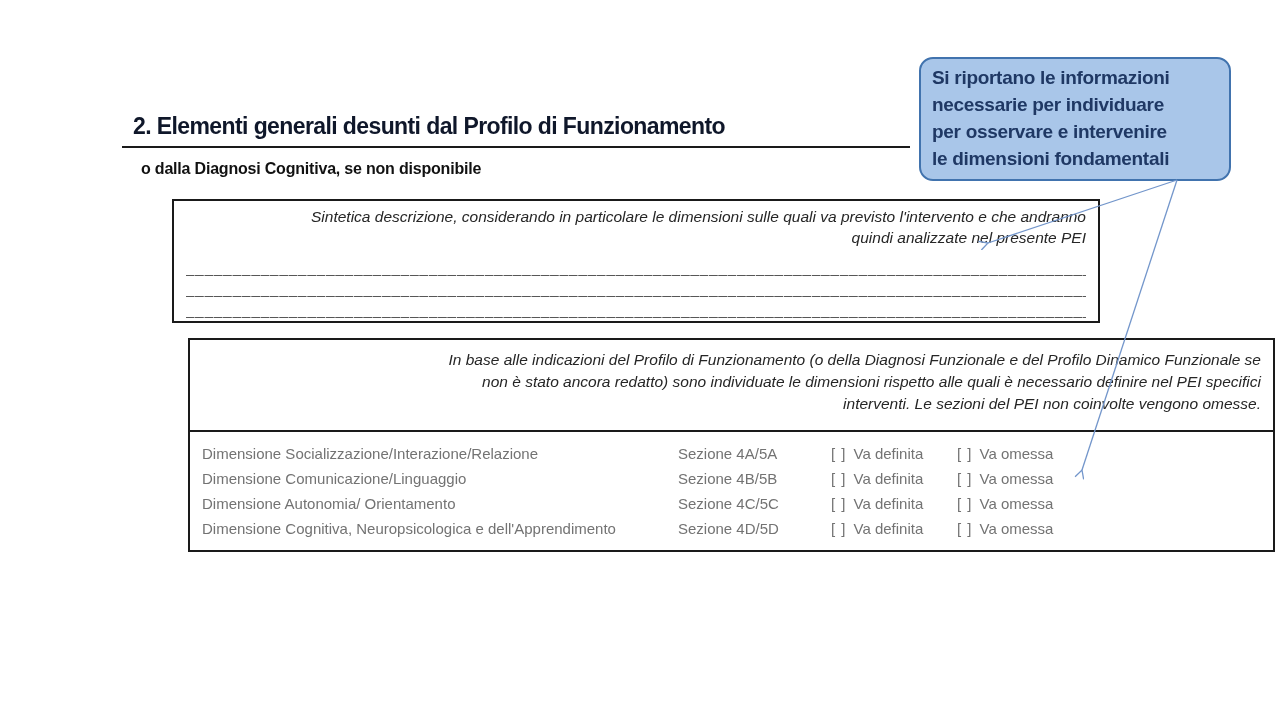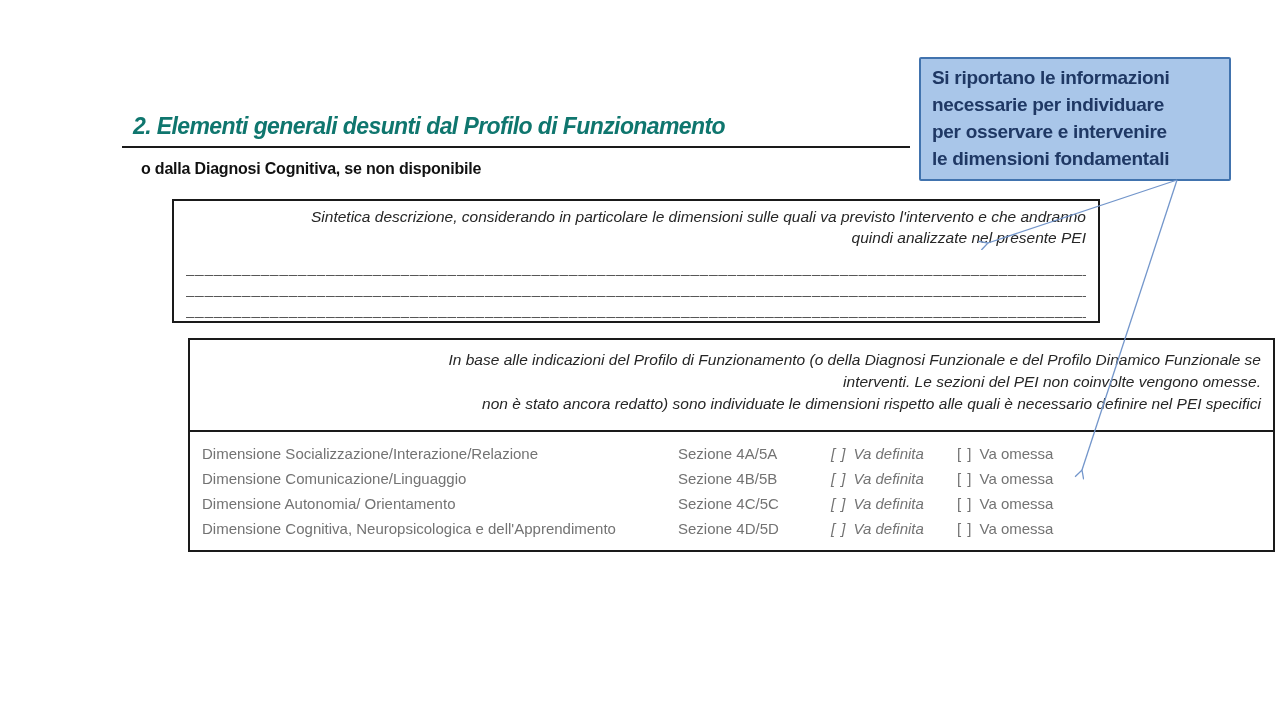--- a/index.html
+++ b/index.html
@@ -8,21 +8,21 @@
     width:1280px;height:720px;
     background:#ffffff;
     overflow:hidden;
     font-family:"Liberation Sans", sans-serif;
     color:#1a1a1a;
   }
   
   .title{
     position:absolute;left:133px;top:113px;
     font-size:23px;font-weight:bold;letter-spacing:-0.6px;
-    color:#0f766e;white-space:nowrap;font-style:italic;
+    color:#0f172a;white-space:nowrap;
   }
   .title-underline{
     position:absolute;left:122px;top:146px;width:788px;height:0;
     border-top:2px solid #1a1a1a;
   }
   .subtitle{
     position:absolute;left:141px;top:160px;
     font-size:16px;font-weight:bold;letter-spacing:-0.2px;
     color:#111111;white-space:nowrap;
   }
@@ -46,27 +46,27 @@
     border-bottom:2px solid #1a1a1a;
   }
   .intro .italic-line{line-height:22px;}
   .dims-rows{padding:9px 12px 0 12px;}
   .dim-row{
     display:flex;align-items:baseline;
     font-size:15px;line-height:25px;color:#737373;white-space:nowrap;
   }
   .dim-row .c1{width:476px;flex:none;}
   .dim-row .c2{width:153px;flex:none;}
-  .dim-row .c3{width:126px;flex:none;font-style:italic;}
+  .dim-row .c3{width:126px;flex:none;}
   .dim-row .c4{flex:none;text-align:center;}
   .cb{margin-right:7px;letter-spacing:1px;}
   
   #callout{
     position:absolute;left:919px;top:57px;width:312px;height:124px;box-sizing:border-box;
-    background:#a9c6e9;border:2.5px solid #4173ae;border-radius:2px;
+    background:#a9c6e9;border:2.5px solid #4173ae;border-radius:14px;
     padding:5px 11px;
   }
   .callout-line{
     font-size:19px;font-weight:bold;letter-spacing:-0.3px;
     line-height:27px;color:#1f3864;white-space:nowrap;
   }
   
   #arrows{
     position:absolute;left:0;top:0;width:1280px;height:720px;pointer-events:none;
   }
@@ -86,22 +86,22 @@
     <div class="blank-lines">
       <div class="blank-line">________________________________________________________________________________________________________________________</div>
       <div class="blank-line">________________________________________________________________________________________________________________________</div>
       <div class="blank-line">________________________________________________________________________________________________________________________</div>
     </div>
   </div>
 
   <div class="box" id="dims-box">
     <div class="intro">
       <div class="italic-line">In base alle indicazioni del Profilo di Funzionamento (o della Diagnosi Funzionale e del Profilo Dinamico Funzionale se</div>
+      <div class="italic-line">non è stato ancora redatto) sono individuate le dimensioni rispetto alle quali è necessario definire nel PEI specifici</div>
       <div class="italic-line">interventi. Le sezioni del PEI non coinvolte vengono omesse.</div>
-      <div class="italic-line">non è stato ancora redatto) sono individuate le dimensioni rispetto alle quali è necessario definire nel PEI specifici</div>
     </div>
     <div class="dims-rows">
 
       <div class="dim-row">
         <span class="c1">Dimensione Socializzazione/Interazione/Relazione</span>
         <span class="c2">Sezione 4A/5A</span>
         <span class="c3"><span class="cb">[ ]</span><span>Va definita</span></span>
         <span class="c4"><span class="cb">[ ]</span><span>Va omessa</span></span>
       </div>
 

